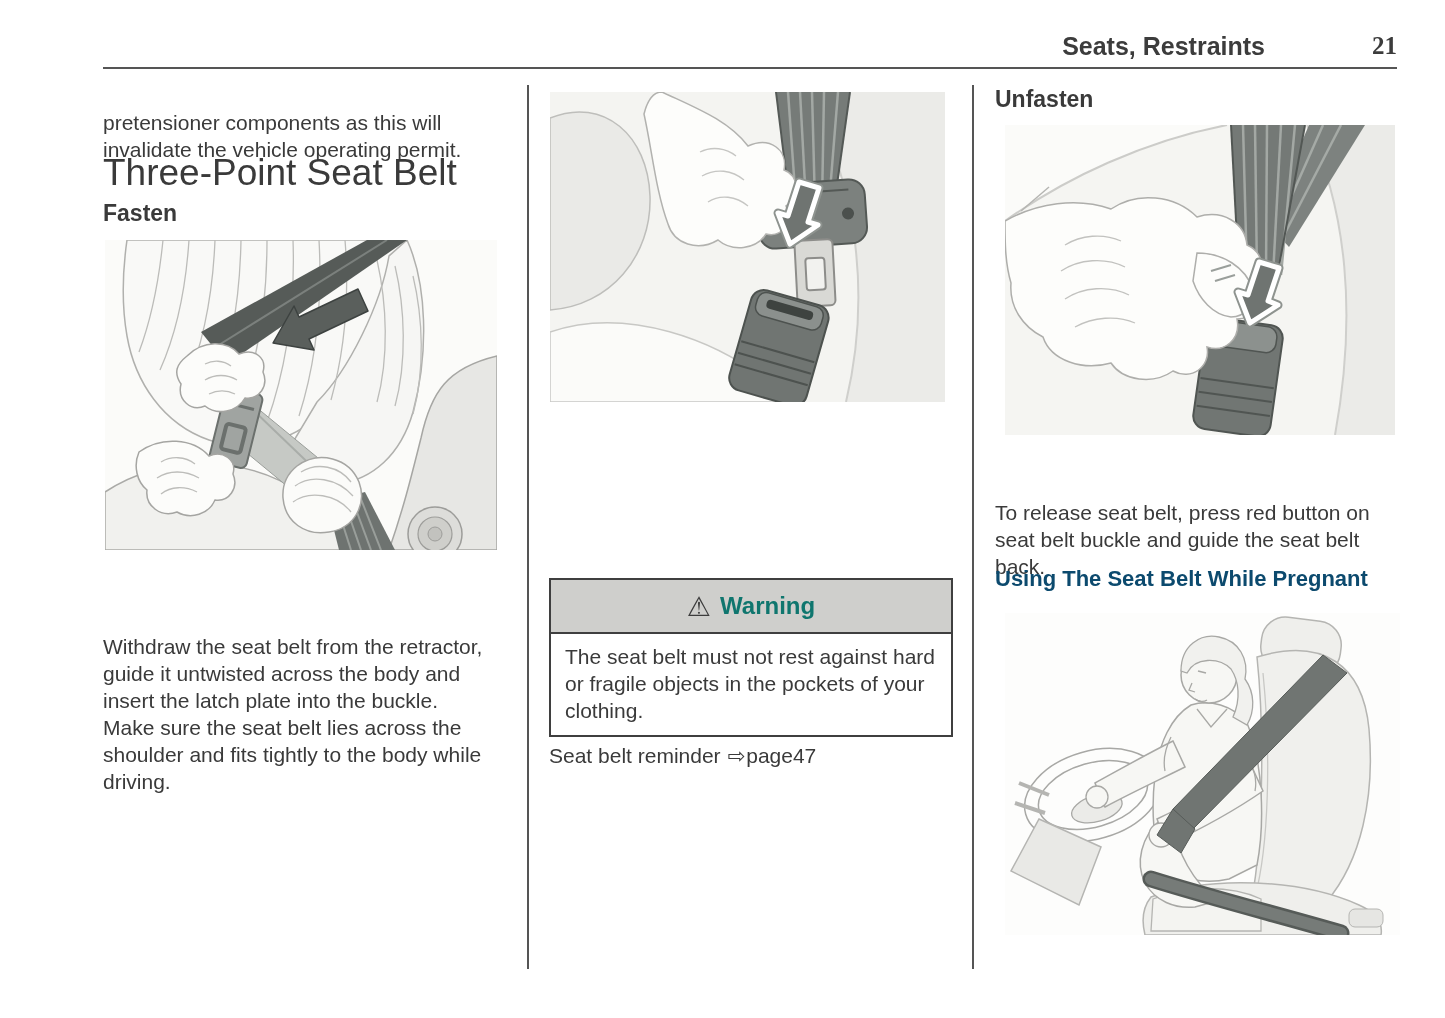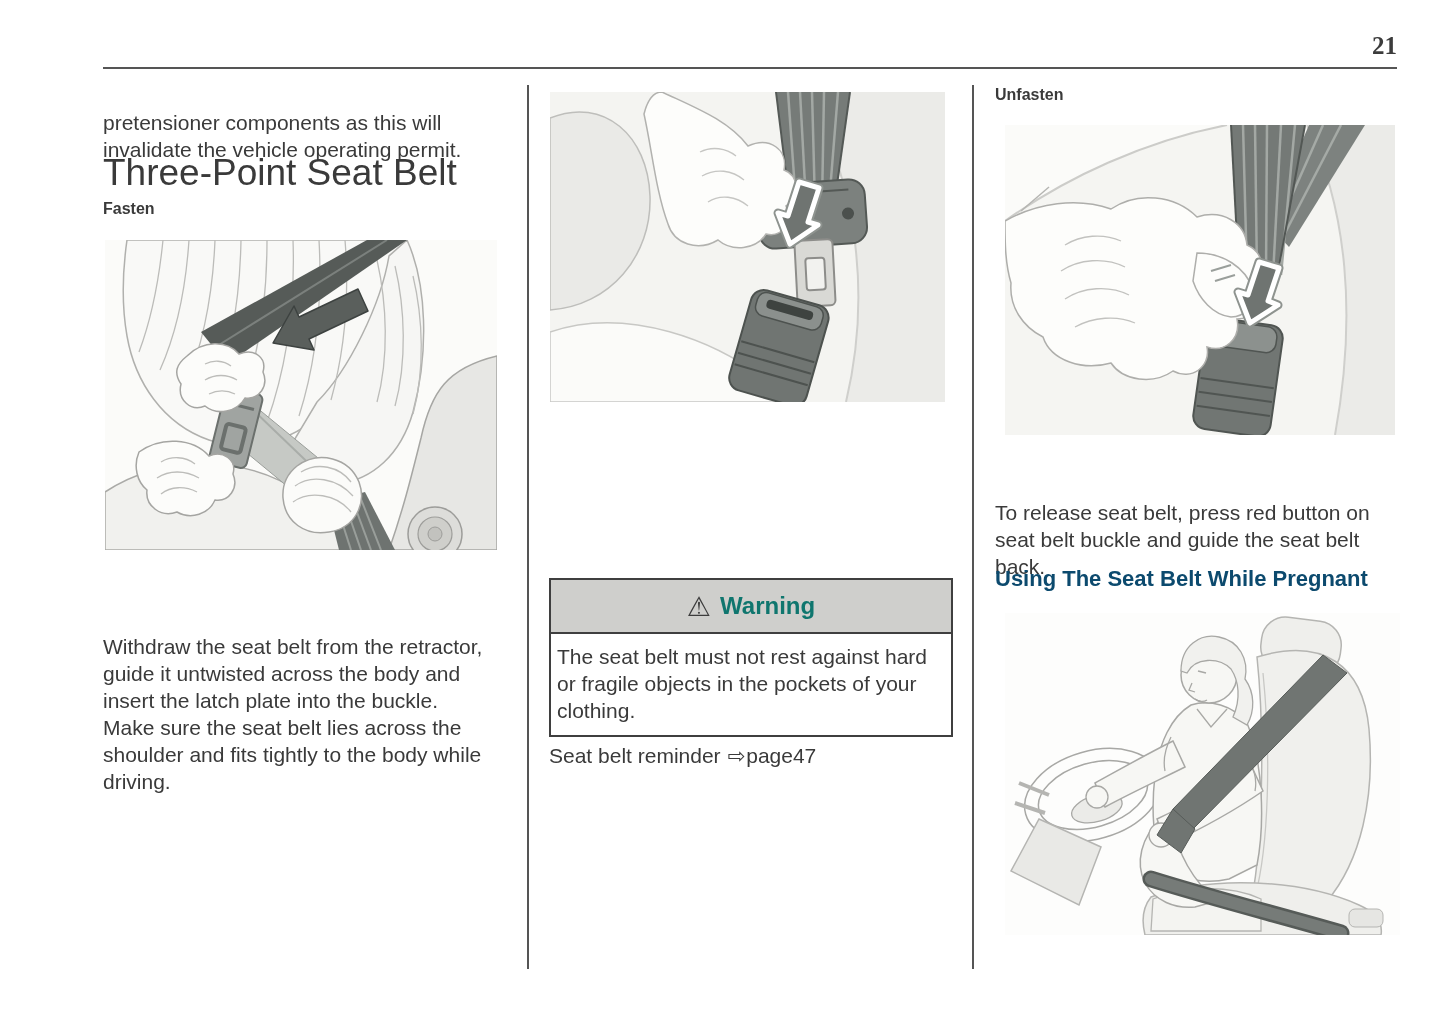--- a/index.html
+++ b/index.html
@@ -9,50 +9,51 @@
   
   .hdr-title{top:32px;right:180px;font-size:25px;font-weight:700;color:#3c3c3c;}
   .hdr-num{top:32px;right:48px;font-size:25px;font-weight:700;color:#3c3c3c;font-family:Liberation Serif, serif;}
   .hdr-rule{left:103px;top:67px;width:1294px;height:2px;background:#555555;}
   .vsep{top:85px;width:2px;height:884px;background:#555555;}
   .vsep1{left:527px;}
   .vsep2{left:972px;}
   
   .body-text{font-size:21px;line-height:27px;white-space:pre-line;color:#3a3a3a;}
   .h1{font-size:37px;font-weight:400;white-space:nowrap;color:#3a3a3a;}
-  .h2{font-size:16px;font-weight:700;white-space:nowrap;color:#3a3a3a;}
+  .h2{font-size:23px;font-weight:700;white-space:nowrap;color:#3a3a3a;}
   .h2b{font-size:22px;font-weight:700;white-space:nowrap;color:#0c4a6e;}
   
   .c1-intro{left:103px;top:88px;width:420px;}
   .c1-h1{left:103px;top:152px;}
   .c1-h2{left:103px;top:200px;}
   .c1-fig{left:105px;top:240px;width:392px;height:310px;}
   .c1-body{left:103px;top:612px;width:440px;}
   .c2-fig{left:550px;top:92px;width:395px;height:310px;}
   .c2-body{left:549px;top:443px;width:420px;}
   .c2-warn{left:549px;top:578px;width:404px;border:2px solid #3f3f3f;background:#ffffff;box-sizing:border-box;}
   .warn-head{background:#cfcfcc;border-bottom:2px solid #3f3f3f;height:52px;display:flex;align-items:center;justify-content:center;}
   .warn-icon{font-size:27px;line-height:1;margin-right:9px;color:#3c3c3c;font-family:"DejaVu Sans",sans-serif;}
   .warn-title{font-size:24px;font-weight:700;color:#0f766e;}
-  .warn-body{padding:9px 10px 11px 6px;}
+  .warn-body{padding:9px 10px 11px 14px;}
   .c2-reminder{left:549px;top:744px;font-size:21px;white-space:nowrap;}
   .rem-arrow{margin-left:7px;font-family:"DejaVu Sans",sans-serif;}
   .rem-ref{margin-left:1px;}
   .c3-h2{left:995px;top:86px;}
   .c3-fig{left:1005px;top:125px;width:390px;height:310px;}
   .c3-body{left:995px;top:478px;width:420px;}
   .c3-h2b{left:995px;top:566px;}
   .c3-fig2{left:1005px;top:613px;width:395px;height:322px;}
   .fig svg{display:block;width:100%;height:100%;}
 </style>
 </head>
 <body>
 
 <div class="page">
 
+  <span class="abs hdr-title">Seats, Restraints</span>
   <span class="abs hdr-num">21</span>
   <div class="abs hdr-rule"></div>
 
   <div class="abs vsep vsep1"></div>
   <div class="abs vsep vsep2"></div>
 
   <p class="abs body-text c1-intro">pretensioner components as this will
 invalidate the vehicle operating permit.</p>
   <div class="abs h1 c1-h1">Three-Point Seat Belt</div>
   <div class="abs h2 c1-h2">Fasten</div>

